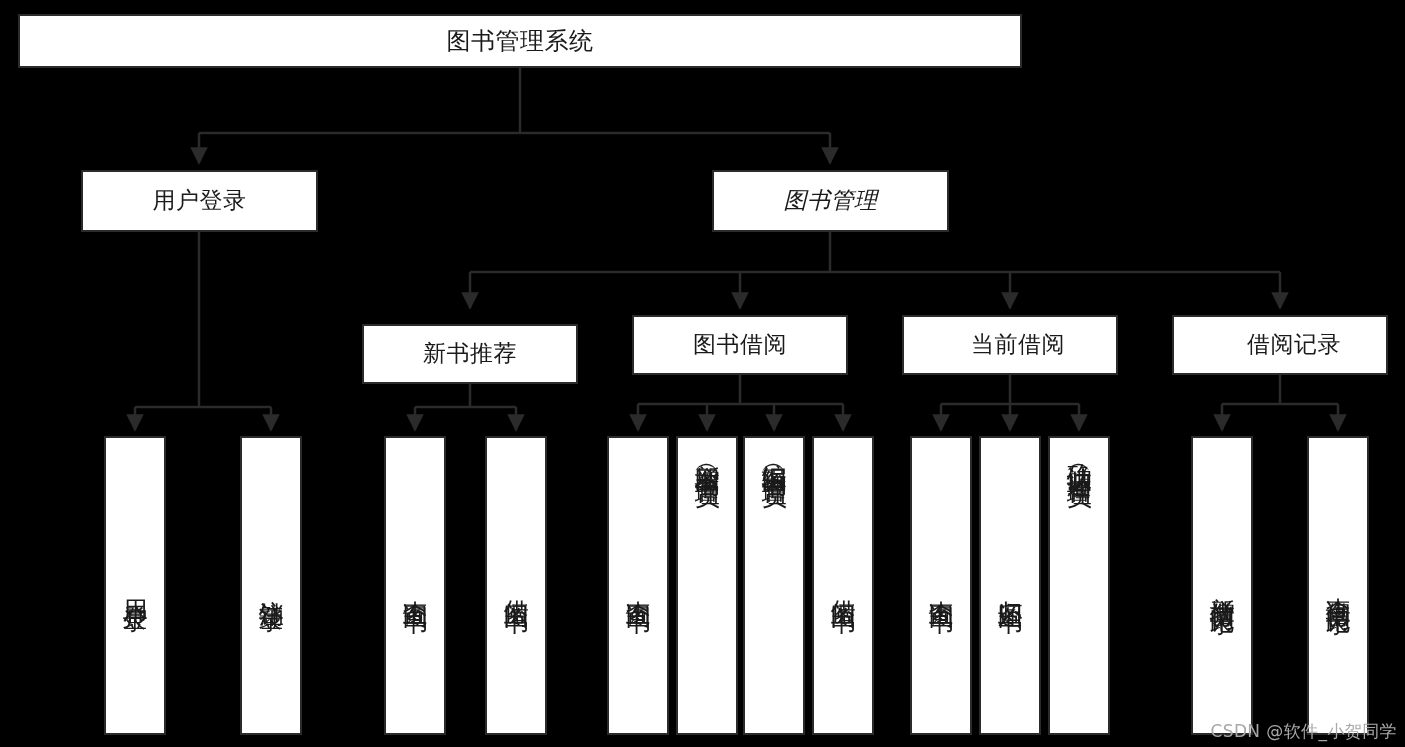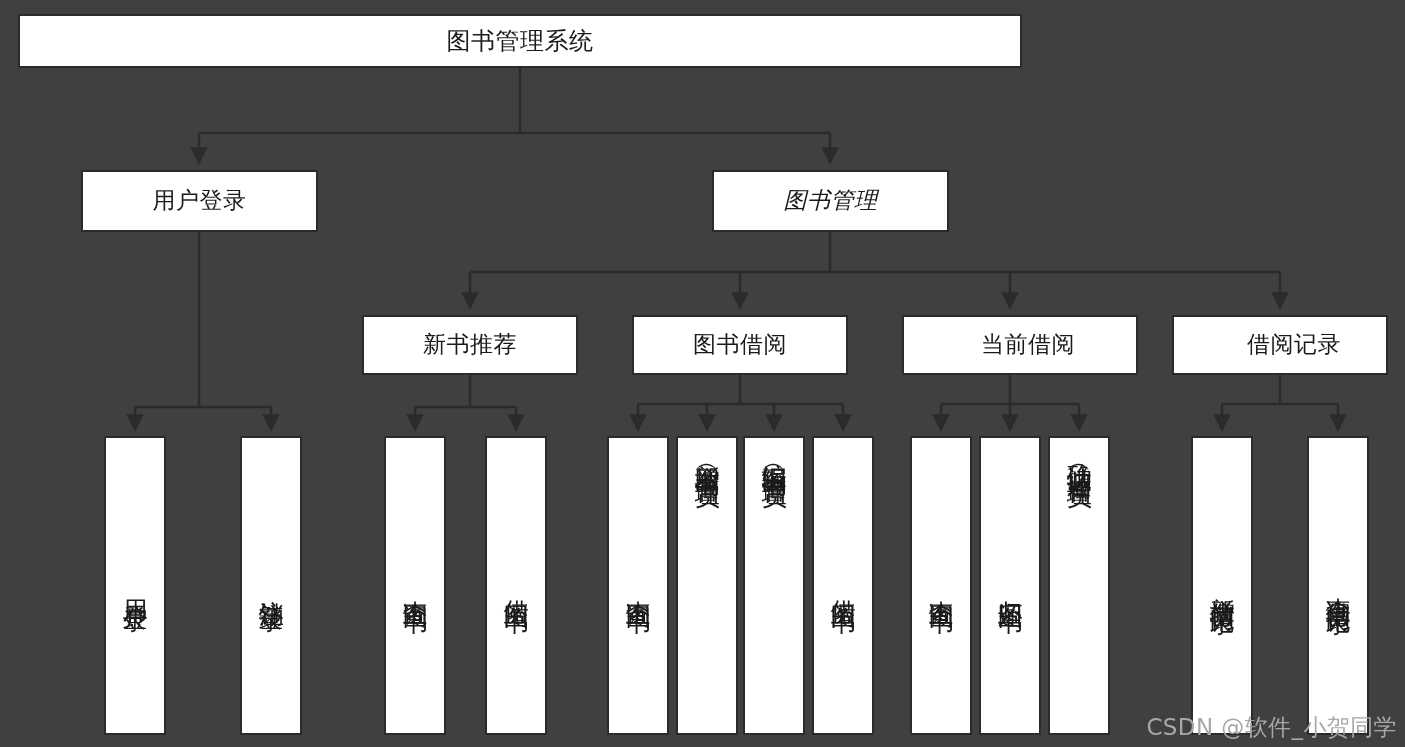--- a/index.html
+++ b/index.html
@@ -8,21 +8,21 @@
     padding: 0;
     background: #ffffff;
   }
   body {
     font-family: "DejaVu Sans", "Liberation Sans", sans-serif;
   }
   #diagram-root {
     position: relative;
     width: 1405px;
     height: 747px;
-    background: #404040;
+    background: #000000;
     overflow: hidden;
   }
   #edges-layer {
     position: absolute;
     left: 0;
     top: 0;
     width: 1405px;
     height: 747px;
     pointer-events: none;
   }
@@ -67,21 +67,21 @@
     padding-top: 6px;
   }
   .node.vert.mid-text {
     align-items: center;
     padding-top: 0;
   }
   .watermark {
     position: absolute;
     right: 8px;
     bottom: 4px;
-    font-size: 23px;
+    font-size: 17px;
     color: #a8a8a8;
     white-space: nowrap;
     letter-spacing: 0.4px;
   }
 </style>
 </head>
 <body>
 
 <div id="diagram-root">
 
@@ -139,27 +139,27 @@
     <span class="node-label">图书管理系统</span>
   </div>
 
   <div class="node horiz" style="left:81px; top:170px; width:237px; height:62px;">
     <span class="node-label">用户登录</span>
   </div>
   <div class="node horiz" style="left:712px; top:170px; width:237px; height:62px;font-style:italic;">
     <span class="node-label">图书管理</span>
   </div>
 
-  <div class="node horiz" style="left:362px; top:315px; width:216px; height:60px;">
+  <div class="node horiz" style="left:362px; top:324px; width:216px; height:60px;">
     <span class="node-label">新书推荐</span>
   </div>
   <div class="node horiz" style="left:632px; top:315px; width:216px; height:60px;">
     <span class="node-label">图书借阅</span>
   </div>
-  <div class="node horiz" style="left:902px; top:315px; width:236px; height:60px;padding-left:16px;">
+  <div class="node horiz" style="left:902px; top:315px; width:216px; height:60px;padding-left:16px;">
     <span class="node-label">当前借阅</span>
   </div>
   <div class="node horiz" style="left:1172px; top:315px; width:216px; height:60px;padding-left:28px;">
     <span class="node-label">借阅记录</span>
   </div>
 
   <div class="node vert mid-text" style="left:104px; top:436px; width:62px; height:299px;">
     <span class="node-label">用户登录</span>
   </div>
   <div class="node vert mid-text" style="left:240px; top:436px; width:62px; height:299px;">

